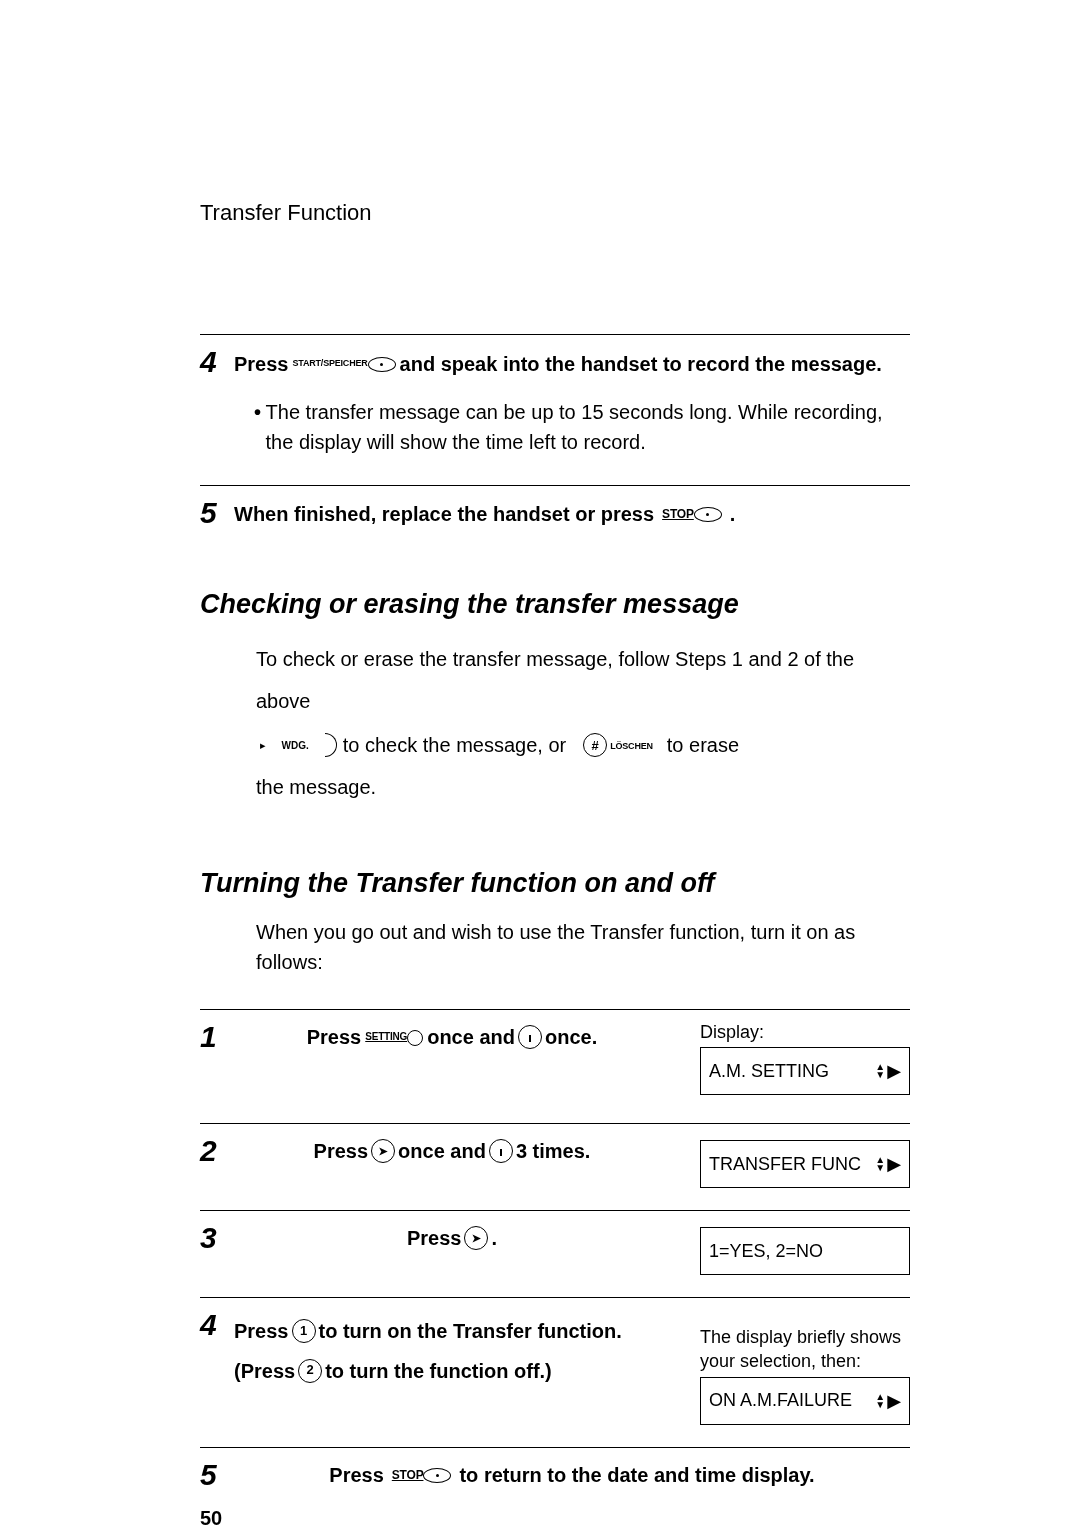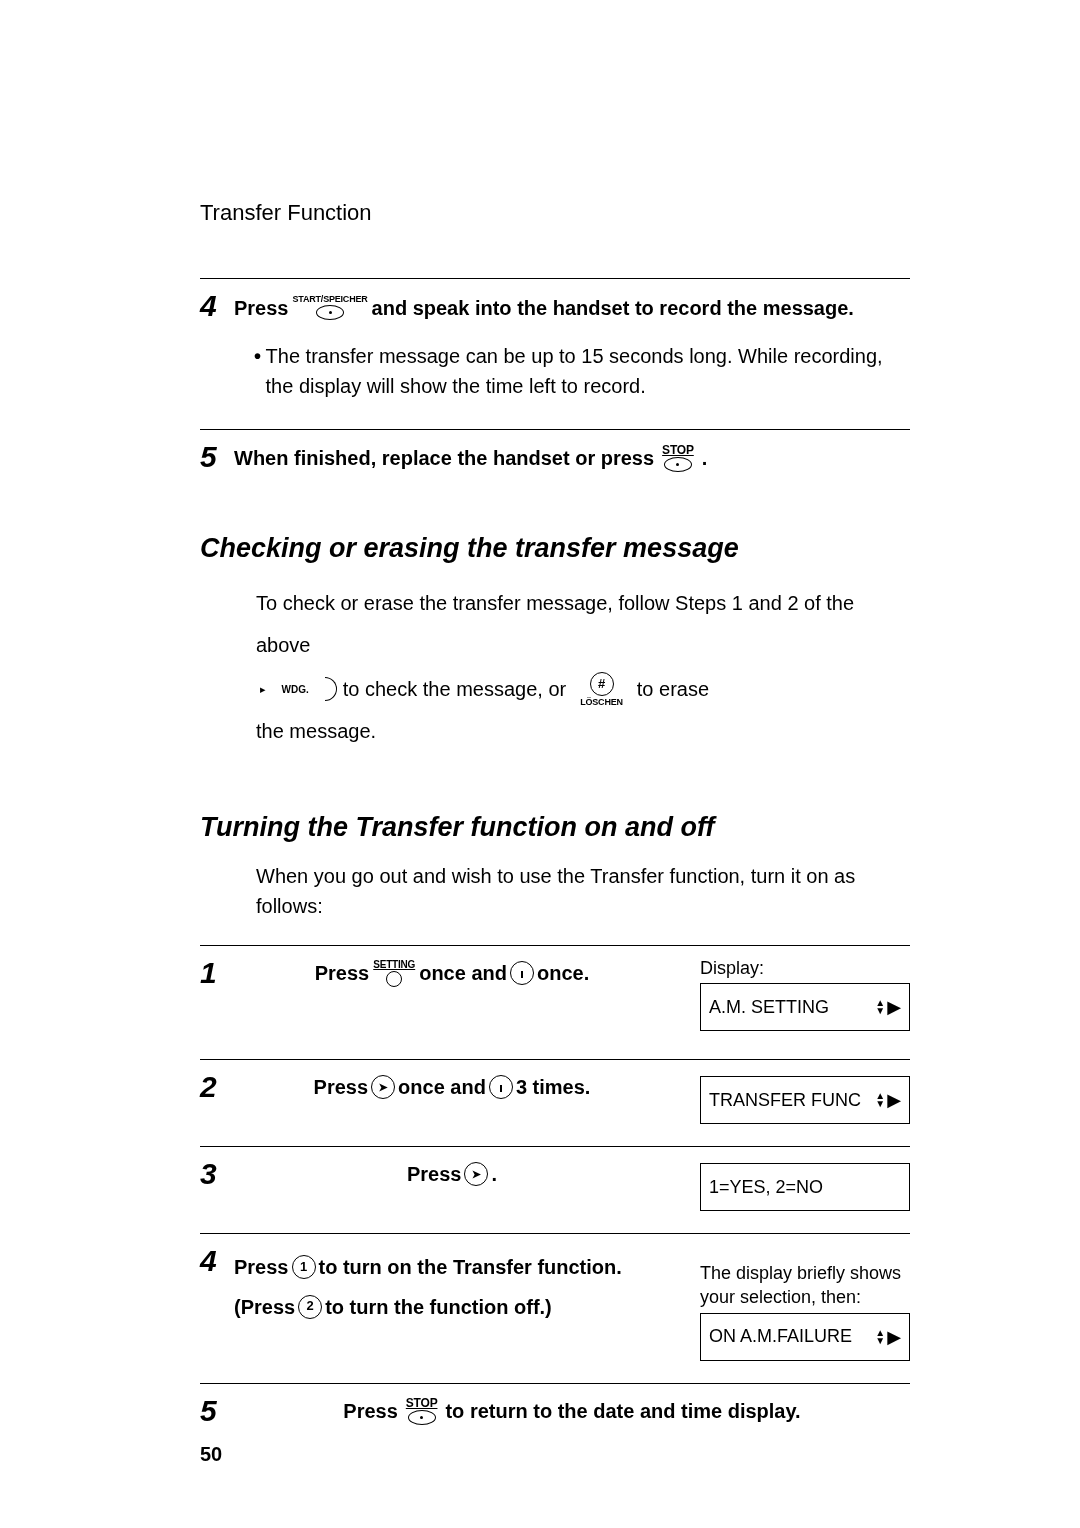--- a/index.html
+++ b/index.html
@@ -11,21 +11,21 @@
     width: 1080px;
   }
   .page {
     padding: 200px 170px 120px 200px;
     box-sizing: border-box;
     position: relative;
     min-height: 1528px;
   }
   .running-head {
     font-size: 22px;
-    margin-bottom: 52px;
+    margin-bottom: 108px;
   }
   .step-row {
     display: flex;
     align-items: flex-start;
     font-size: 20px;
     line-height: 1.5;
   }
   .step-num {
     font-style: italic;
     font-weight: bold;
@@ -49,21 +49,20 @@
   .key-label {
     font-size: 9px;
     font-weight: bold;
     letter-spacing: -0.2px;
     text-align: center;
     display: inline-block;
     line-height: 1;
   }
   .btn-stack {
     display: inline-flex;
-    flex-direction: column;
     align-items: center;
     vertical-align: middle;
     margin: 0 4px;
   }
   .oval {
     width: 26px;
     height: 13px;
     border: 1.3px solid #000;
     border-radius: 50%;
     display: inline-flex;
@@ -220,21 +219,21 @@
       <span class="btn-stack" style="margin:0 14px;">
         <span class="circ">#</span>
         <span class="key-label" style="font-size:9px; margin-top:2px;">LÖSCHEN</span>
       </span>
       <span>to erase</span>
     </span><br>
     <span>the message.</span>
   </div>
 
   <div class="section-title">Turning the Transfer function on and off</div>
-  <div class="para" style="line-height:1.5; margin-bottom:24px;">When you go out and wish to use the Transfer function, turn it on as follows:</div>
+  <div class="para" style="line-height:1.5; margin-bottom:32px;">When you go out and wish to use the Transfer function, turn it on as follows:</div>
 
   <hr class="rule">
 
   <div class="two-col">
     <div class="step-row" style="flex:1;">
       <div class="step-num">1</div>
       <div class="step-body bold inline">
         <span>Press</span>
         <span class="btn-stack">
           <span class="key-label" style="font-size:10px; text-decoration:underline;">SETTING</span>

